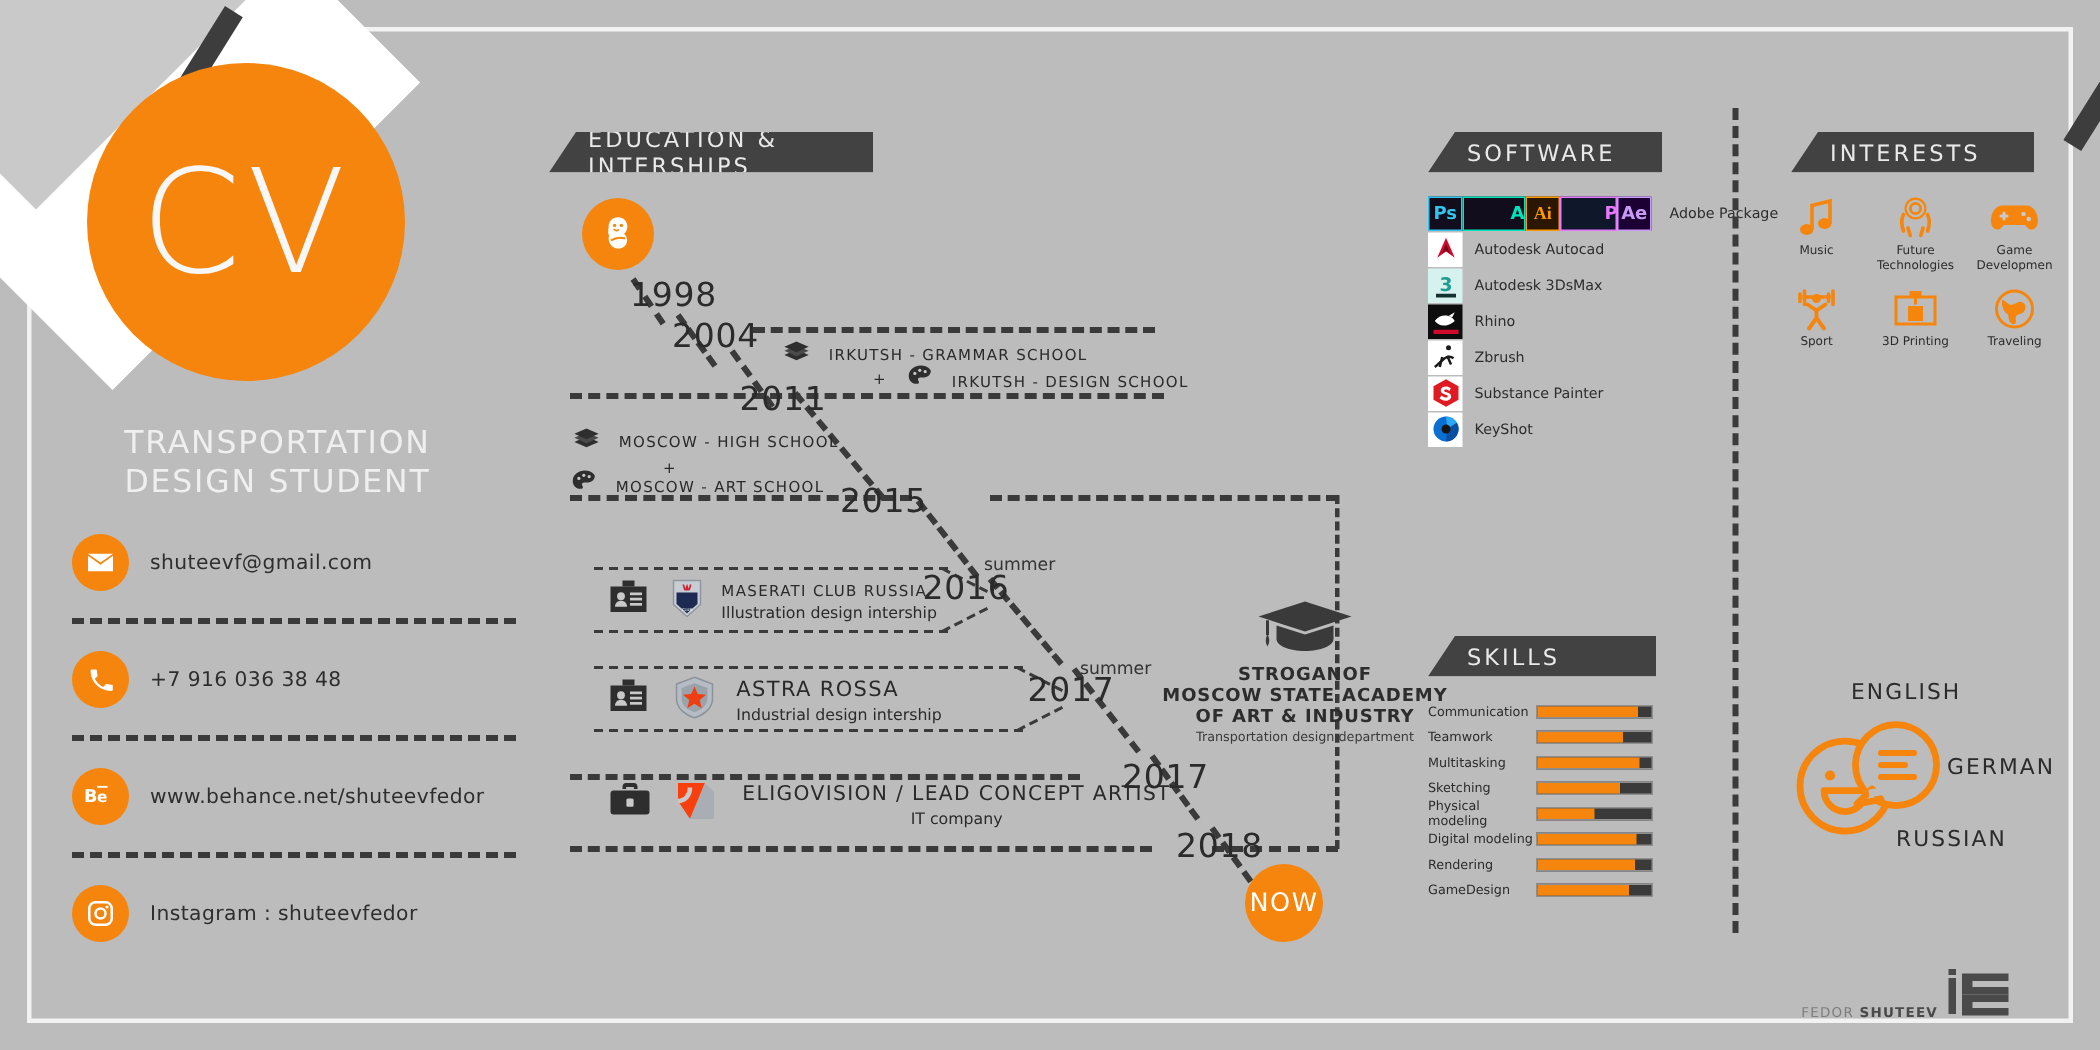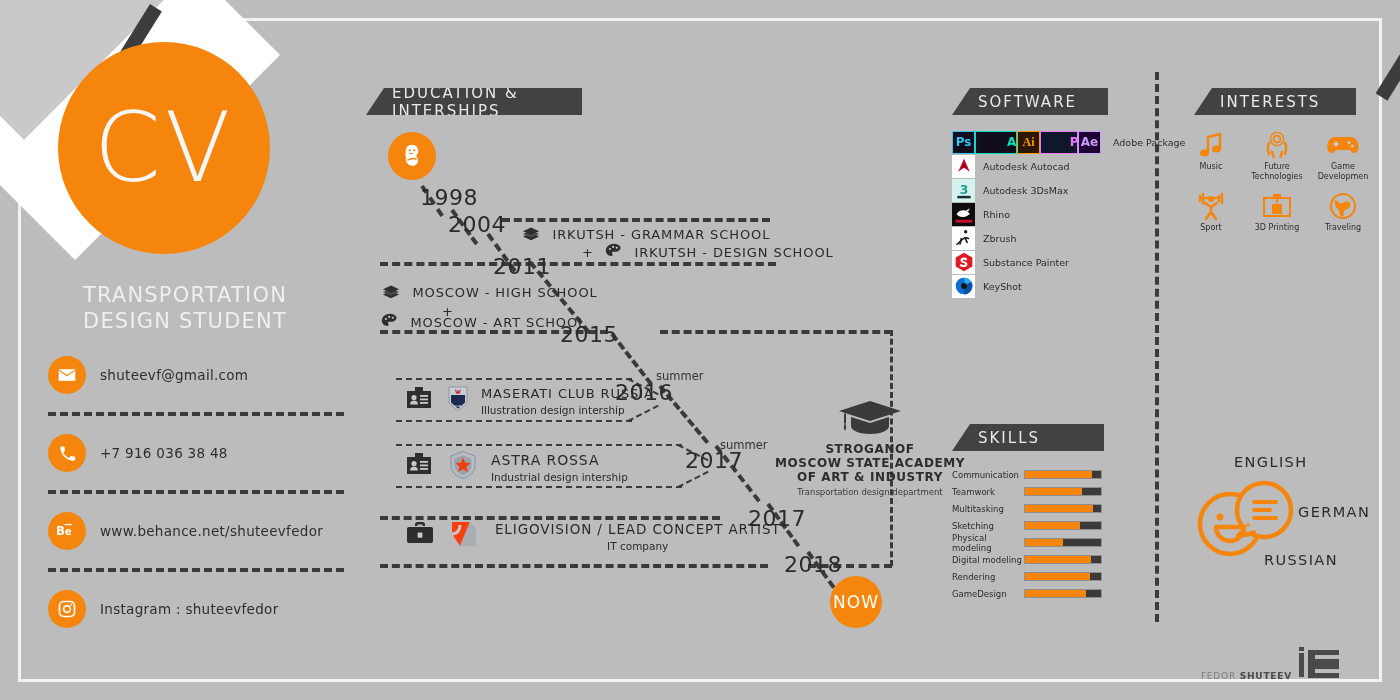--- a/index.html
+++ b/index.html
@@ -87,21 +87,21 @@
   }
   .smr{
     position:absolute;color:#333;font-size:11.5px;font-family:"DejaVu Sans", sans-serif;
     white-space:nowrap;
   }
   .dseg{position:absolute;border-top:4px dashed #3a3a3a;height:0;transform-origin:left center;}
   .dseg-thin{position:absolute;border-top:2px dashed #3a3a3a;height:0;transform-origin:left center;}
   .vseg{position:absolute;border-left:3px dashed #3a3a3a;width:0;}
 
   .entry{position:absolute;white-space:nowrap;}
-  .entry .ttl{color:#2a2a2a;font-size:13px;letter-spacing:.9px;font-family:"DejaVu Sans", sans-serif;}
+  .entry .ttl{color:#2a2a2a;font-size:10px;letter-spacing:.9px;font-family:"DejaVu Sans", sans-serif;}
   .entry .sub{color:#2a2a2a;font-size:10.5px;font-family:"DejaVu Sans", sans-serif;}
 
   .uni{
     position:absolute;left:770px;top:398px;width:200px;text-align:center;
   }
   .uni .nm{color:#2d2d2d;font-size:12px;line-height:14px;letter-spacing:.6px;
     font-family:"DejaVu Sans", sans-serif;font-weight:700;}
   .uni .dp{color:#3a3a3a;font-size:8.5px;margin-top:3px;font-family:"DejaVu Sans", sans-serif;}
 
   

